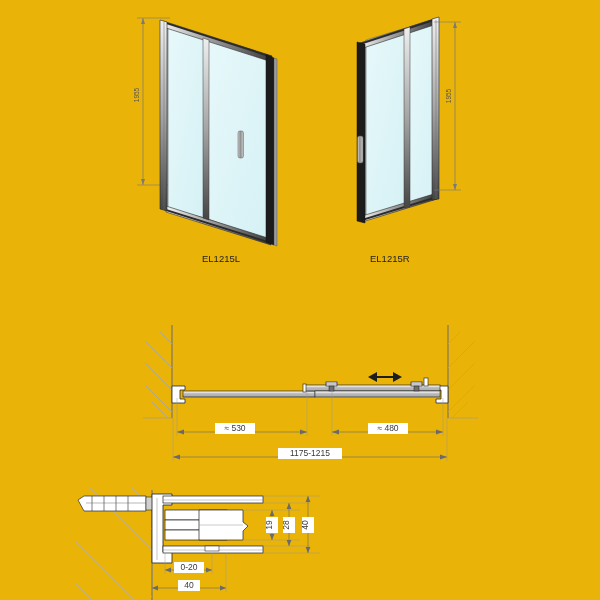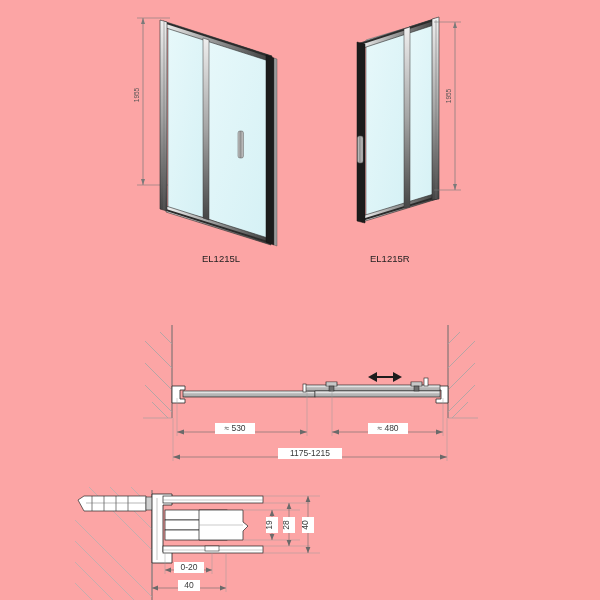--- a/index.html
+++ b/index.html
@@ -10,21 +10,21 @@
   body {
     width: 600px;
     height: 600px;
     font-family: "Liberation Sans", sans-serif;
     overflow: hidden;
   }
   #sheet {
     position: relative;
     width: 600px;
     height: 600px;
-    background: #fca5a5;
+    background: #eab308;
   }
   svg.drawing {
     position: absolute;
     top: 0;
     left: 0;
     width: 600px;
     height: 600px;
     display: block;
   }
   .lbl-model {

